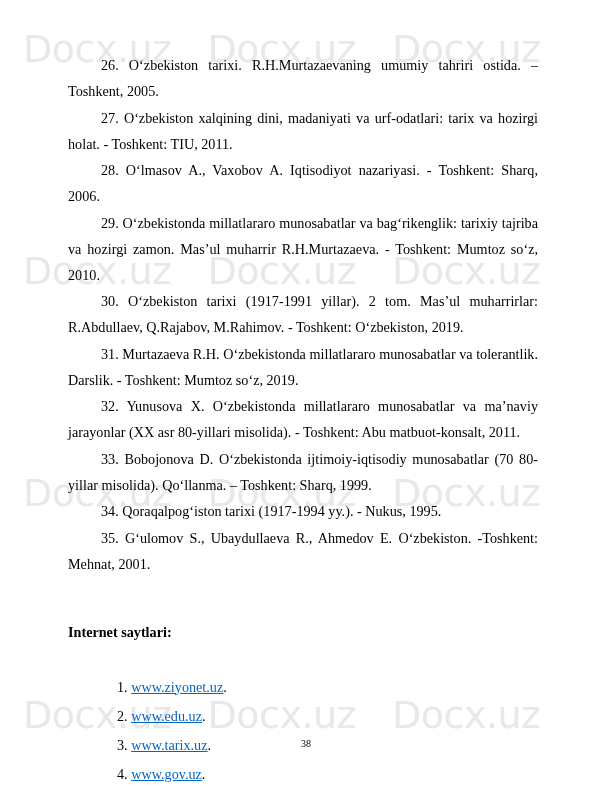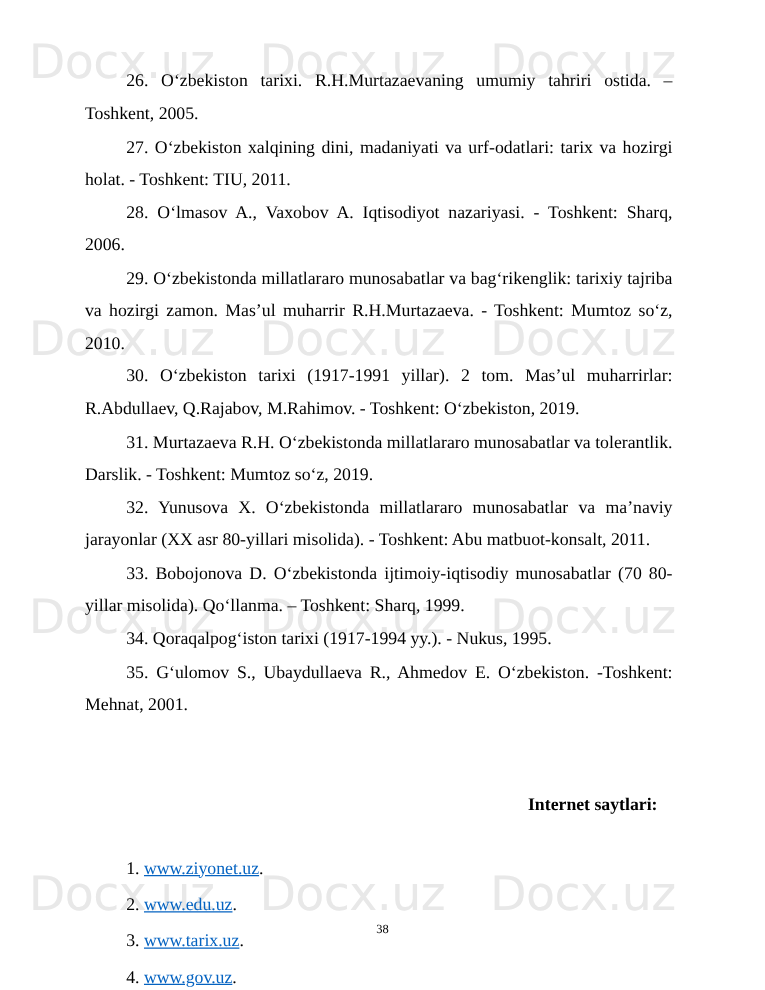--- a/index.html
+++ b/index.html
@@ -63,29 +63,29 @@
     text-indent: 33px;
     text-justify: inter-word;
     word-spacing: 0px;
   }
   p.ref:last-of-type { margin-bottom: 12px; }
 
   .spacer-a { height: 30px; }
   .spacer-b { height: 12px; }
 
   h2.section-title {
-    margin: 12px;
+    margin: 0;
     font-size: 14.2px;
     font-weight: bold;
-    text-align: right;
+    text-align: left;
     line-height: 26px;
   }
 
   ol.links {
-    margin: 0;
+    margin: 16px;
     padding: 0;
     list-style: none;
   }
   ol.links li {
     font-size: 14.2px;
     line-height: 29px;
     text-indent: 0;
     padding-left: 33px;
     white-space: nowrap;
   }

